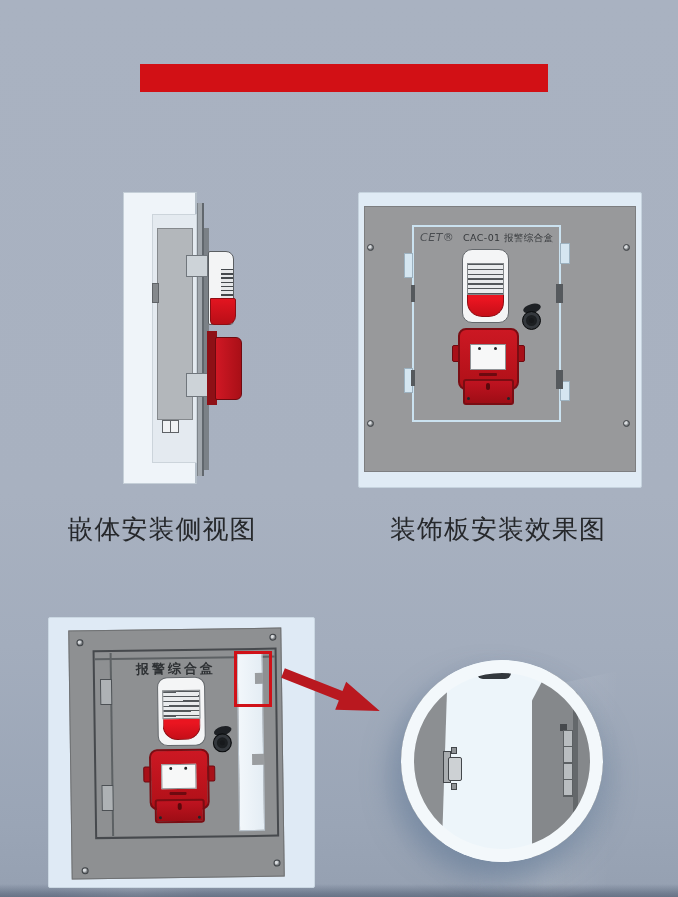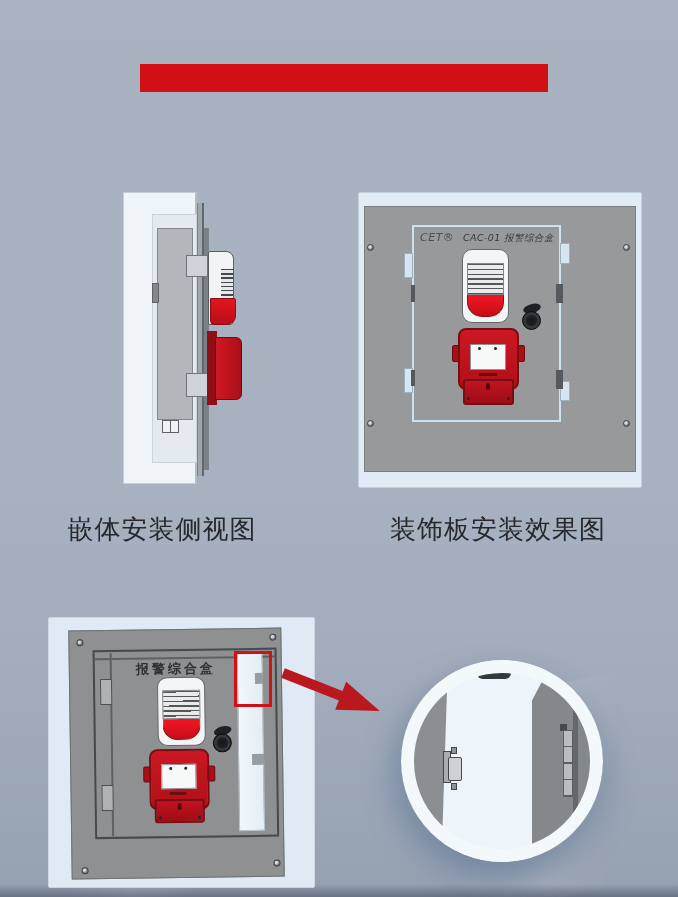--- a/index.html
+++ b/index.html
@@ -108,21 +108,21 @@
     <div class="abs tab-light" style="left:404px;top:253px;width:9px;height:25px;"></div>
     <div class="abs tab-light" style="left:404px;top:368px;width:9px;height:25px;"></div>
     <div class="abs tab-light" style="left:560px;top:243px;width:10px;height:21px;"></div>
     <div class="abs tab-light" style="left:560px;top:381px;width:10px;height:20px;"></div>
     <div class="abs tab-dark" style="left:556px;top:284px;width:7px;height:19px;"></div>
     <div class="abs tab-dark" style="left:556px;top:370px;width:7px;height:19px;"></div>
     <div class="abs tab-dark" style="left:411px;top:285px;width:4px;height:17px;"></div>
     <div class="abs tab-dark" style="left:411px;top:370px;width:4px;height:16px;"></div>
 
     <div class="abs" style="left:420px;top:231px;width:42px;height:14px;font-size:11px;font-weight:400;font-style:italic;color:#4b4e52;letter-spacing:.5px;">CET®</div>
-    <div class="abs" style="left:463px;top:232px;width:110px;height:14px;font-size:9.5px;color:#35383b;letter-spacing:.4px;font-style:italic;">CAC-01 报警综合盒</div>
+    <div class="abs" style="left:463px;top:232px;width:110px;height:14px;font-size:9.5px;color:#35383b;letter-spacing:.4px;">CAC-01 报警综合盒</div>
 
     <div>
       <div class="abs snd" style="left:462px;top:249px;width:47px;height:74px;"></div>
       <div class="abs grille" style="left:467px;top:263px;width:37px;height:32px;"></div>
       <div class="abs snd-red" style="left:467px;top:295px;width:37px;height:22px;"></div>
     </div>
 
     <div>
       <div class="abs buzz-cap" style="left:523px;top:304px;"></div>
       <div class="abs buzz-body" style="left:522px;top:311px;"></div>

